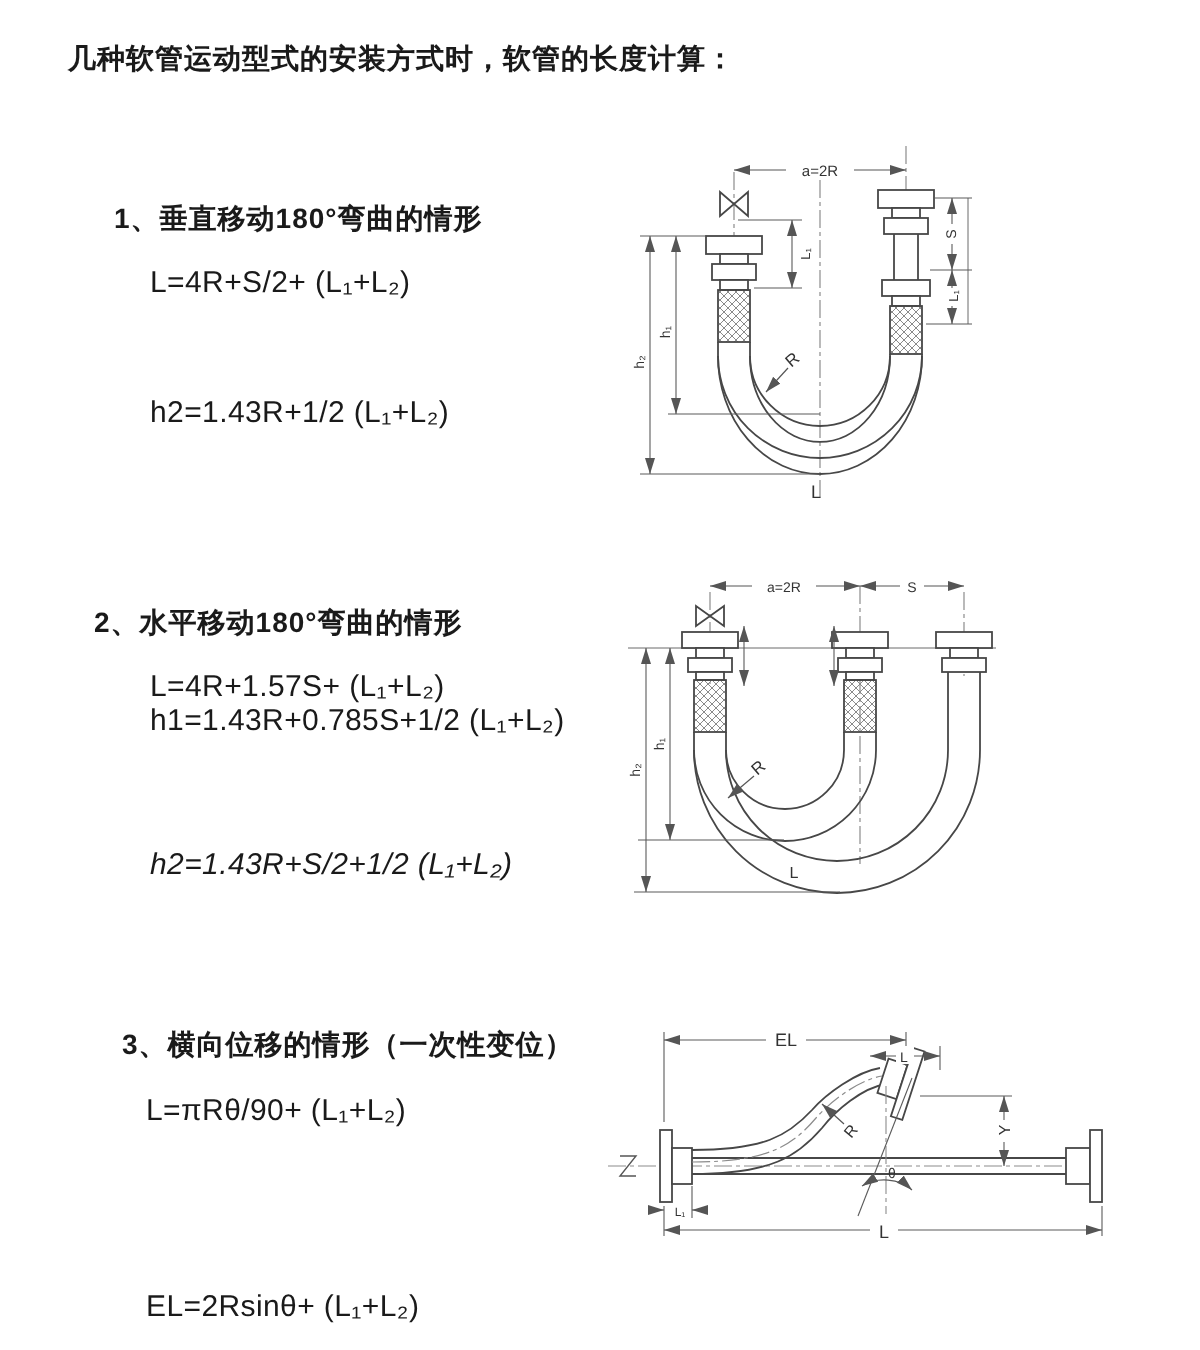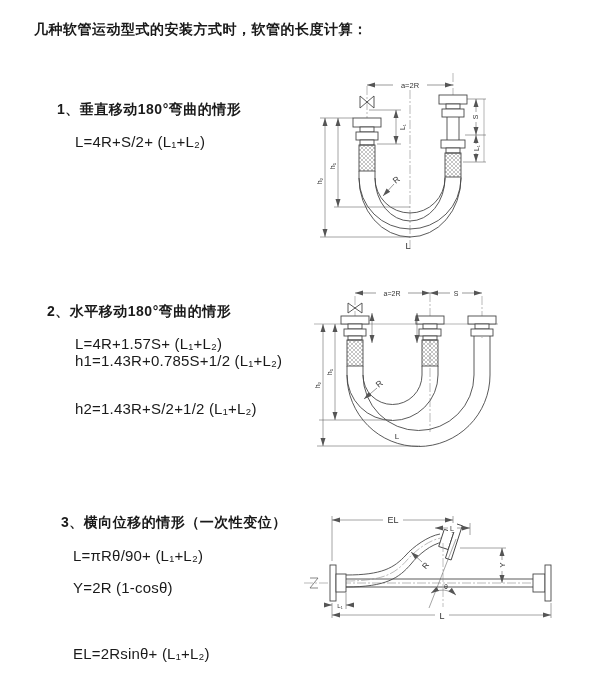--- a/index.html
+++ b/index.html
@@ -6,47 +6,47 @@
   .page{
     position:relative;width:600px;height:675px;background:#ffffff;overflow:hidden;
     font-family:"Liberation Sans","DejaVu Sans",sans-serif;color:#1a1a1a;
   }
   .doc-title{position:absolute;left:34px;top:21px;font-size:14px;font-weight:bold;letter-spacing:.5px;}
   .sec-heading{position:absolute;font-size:14px;font-weight:bold;letter-spacing:.5px;}
   .formula{position:absolute;font-size:15px;letter-spacing:.2px;font-weight:normal;}
   #h1{left:57px;top:101px;}
   #f10{left:75px;top:133px;} #f11{left:75px;top:166px;} #f12{left:75px;top:198px;}
   #h2{left:47px;top:303px;}
-  #f20{left:75px;top:335px;} #f21{left:75px;top:352px;} #f22{left:75px;top:400px;}
+  #f20{left:75px;top:335px;} #f21{left:75px;top:352px;} #f22{left:75px;top:424px;font-style:italic;}
   #h3{left:61px;top:514px;}
   #f30{left:73px;top:547px;} #f31{left:73px;top:579px;} #f32{left:73px;top:611px;margin-top:34px;}
   .dsvg{position:absolute;}
   #svg1{left:308px;top:66px;}
   #svg2{left:308px;top:280px;}
   #svg3{left:298px;top:505px;}
   svg text{font-family:"Liberation Sans","DejaVu Sans",sans-serif;fill:#333;}
 </style>
 </head>
 <body>
 
 <div class="page">
 
   <div class="doc-title">几种软管运动型式的安装方式时，软管的长度计算：</div>
 
   <div id="h1" class="sec-heading">1、垂直移动180°弯曲的情形</div>
   <div id="f10" class="formula">L=4R+S/2+ (L₁+L₂)</div>
+  <div id="f12" class="formula">h2=1.43R+1/2 (L₁+L₂)</div>
 
   <div id="h2" class="sec-heading">2、水平移动180°弯曲的情形</div>
   <div id="f20" class="formula">L=4R+1.57S+ (L₁+L₂)</div>
   <div id="f21" class="formula">h1=1.43R+0.785S+1/2 (L₁+L₂)</div>
   <div id="f22" class="formula">h2=1.43R+S/2+1/2 (L₁+L₂)</div>
 
   <div id="h3" class="sec-heading">3、横向位移的情形（一次性变位）</div>
   <div id="f30" class="formula">L=πRθ/90+ (L₁+L₂)</div>
-  <div id="f31" class="formula">Y=2R (1-cosθ)</div>
   <div id="f32" class="formula">EL=2Rsinθ+ (L₁+L₂)</div>
 
   <svg id="svg1" class="dsvg" width="284" height="200" viewBox="0 0 284 200">
     <defs>
       <marker id="ar1" markerWidth="9" markerHeight="8" refX="8" refY="3.5" orient="auto-start-reverse" markerUnits="userSpaceOnUse">
         <path d="M0,1 L8,3.5 L0,6 Z" fill="#555"></path>
       </marker>
       <pattern id="braid1" width="4" height="4" patternUnits="userSpaceOnUse">
         <path d="M0,4 L4,0 M0,0 L4,4" stroke="#8a8a8a" stroke-width="0.5"></path>
       </pattern>

